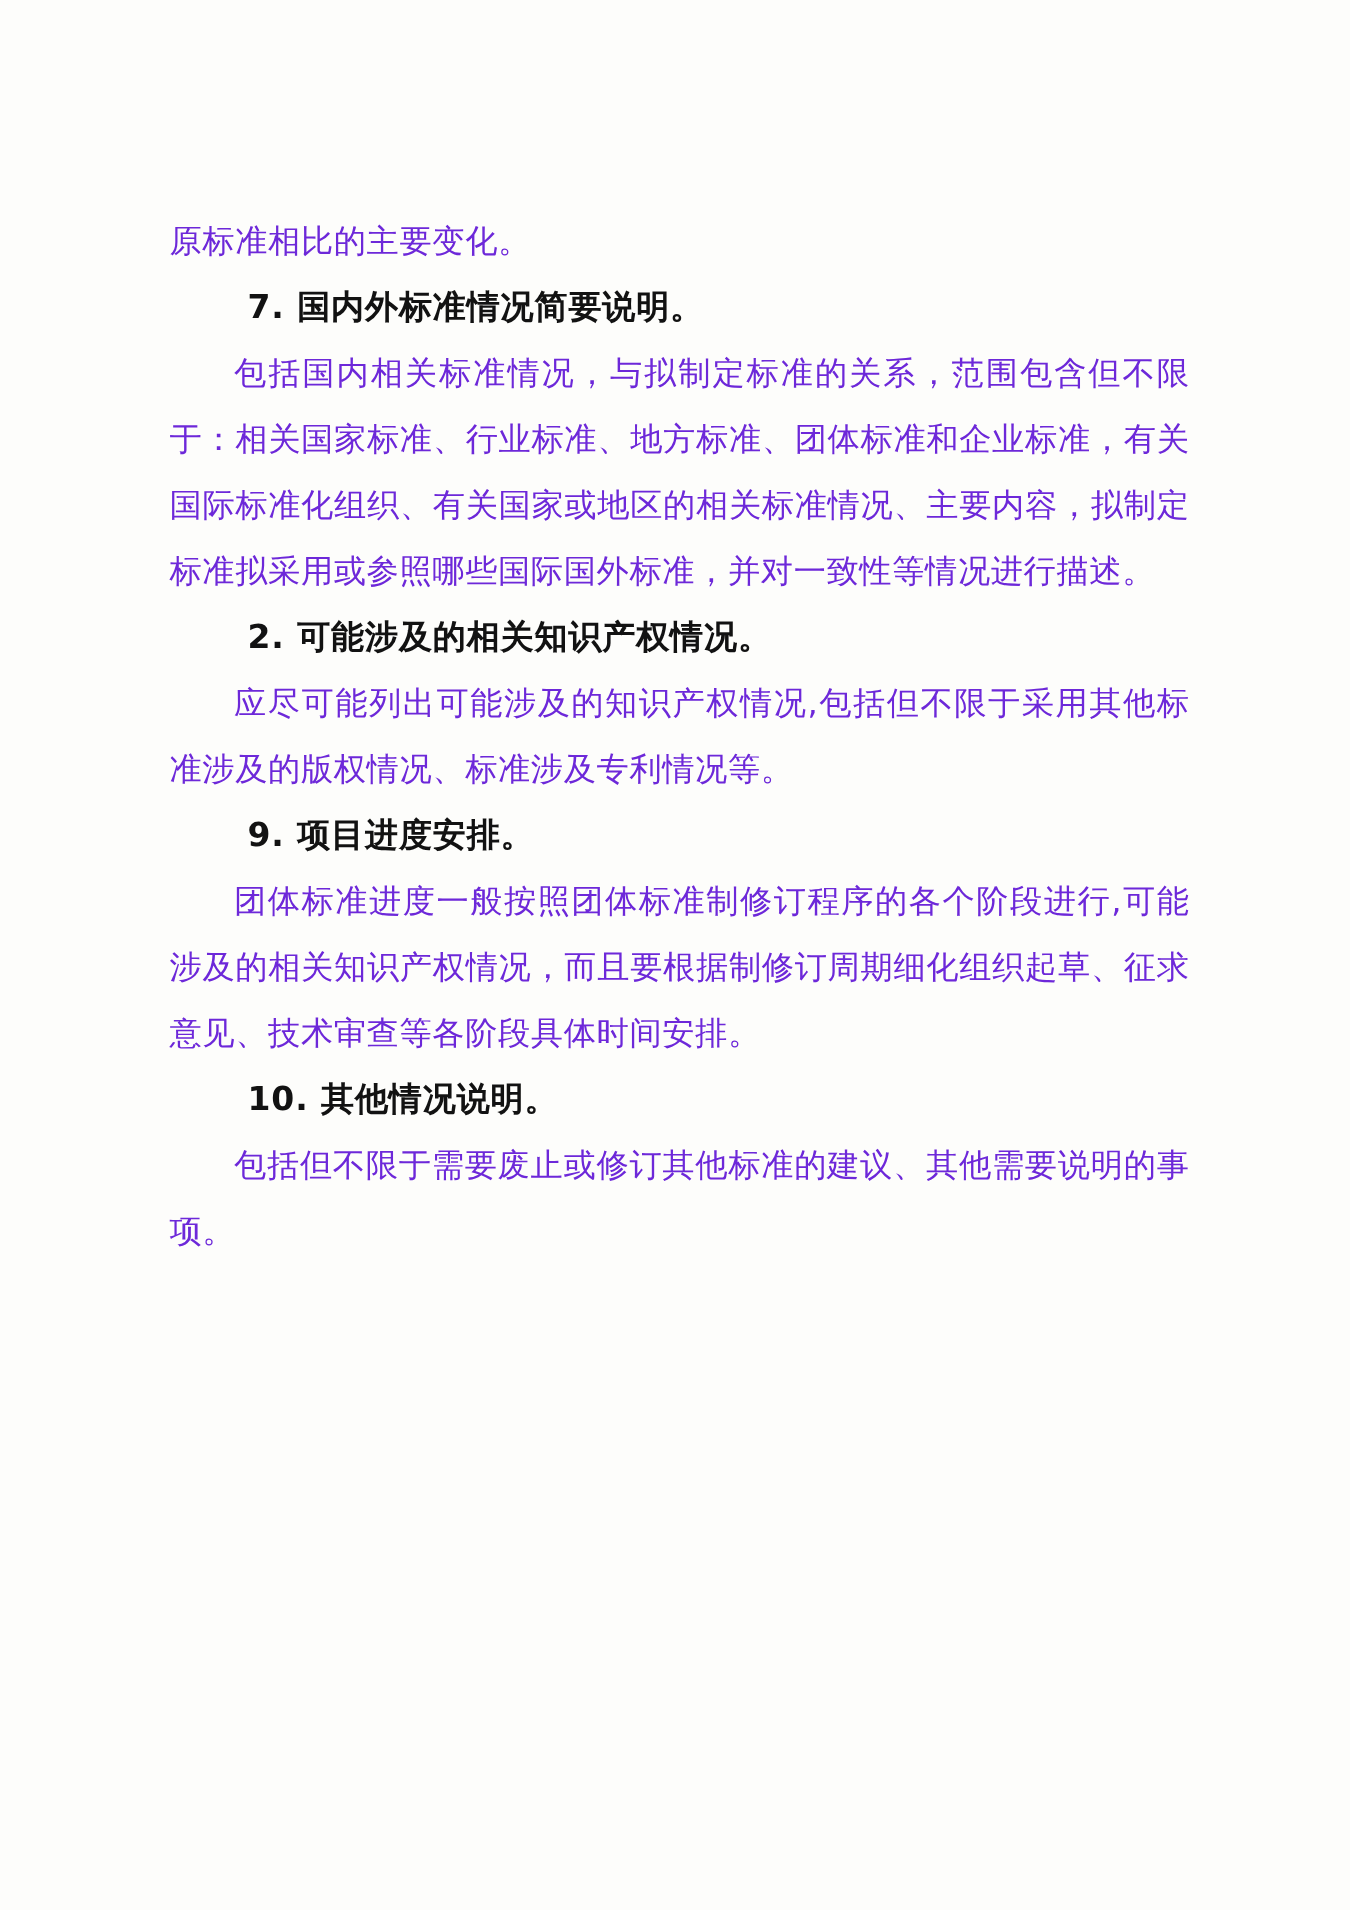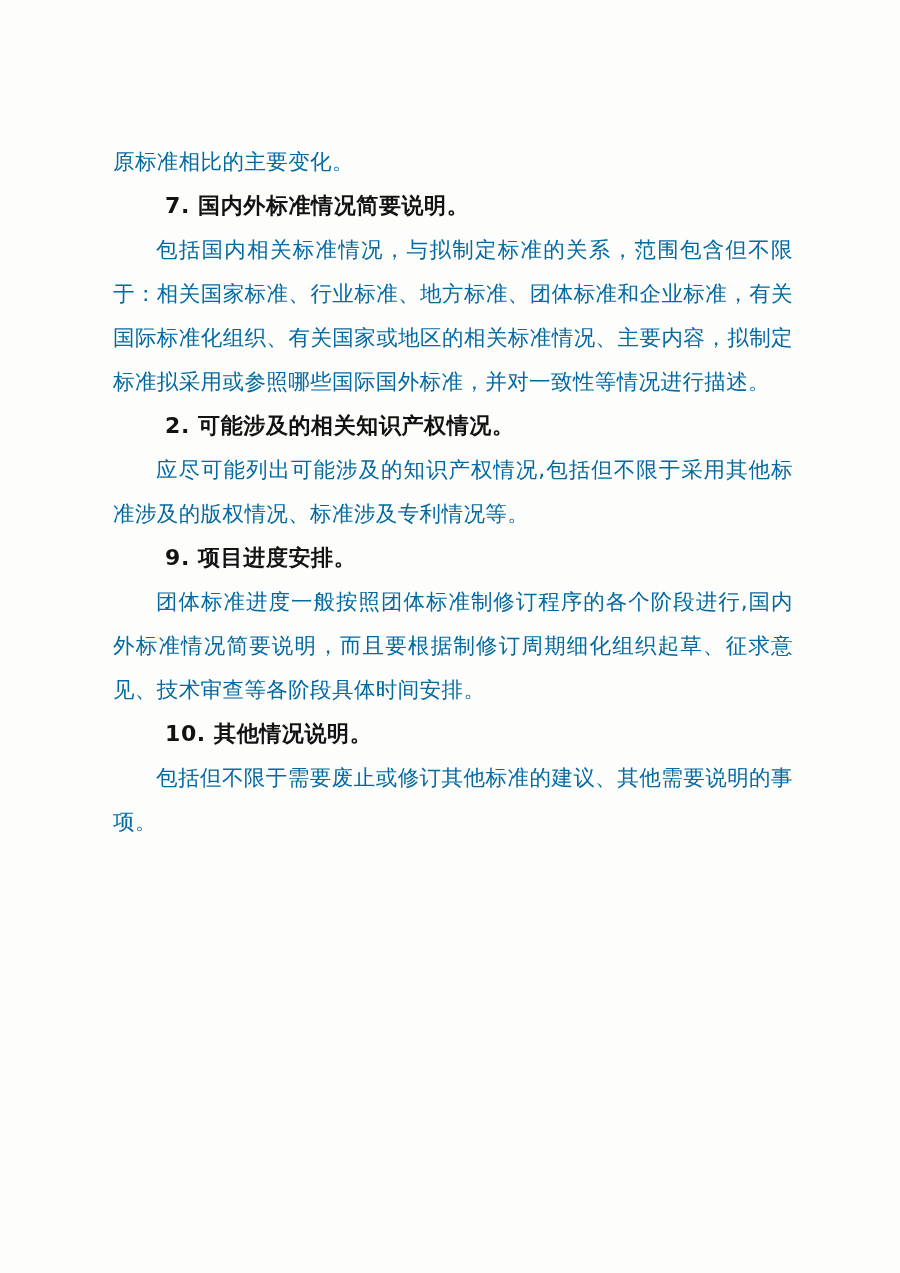--- a/index.html
+++ b/index.html
@@ -28,21 +28,21 @@
     top: 140px;
     width: 680px;
   }
   .para {
     font-size: 21.5px;
     line-height: 44px;
     letter-spacing: 0.4px;
     text-align: justify;
     text-justify: inter-ideograph;
     margin: 0 0 0 0;
-    color: #0369a1;
+    color: #6d28d9;
   }
   .para.indent {
     text-indent: 43px;
   }
   .heading {
     font-size: 22px;
     line-height: 44px;
     font-weight: bold;
     letter-spacing: 0.6px;
     margin: 0;
@@ -79,21 +79,21 @@
     <p class="heading block">7. 国内外标准情况简要说明。</p>
 
     <p class="para indent block">包括国内相关标准情况，与拟制定标准的关系，范围包含但不限于：相关国家标准、行业标准、地方标准、团体标准和企业标准，有关国际标准化组织、有关国家或地区的相关标准情况、主要内容，拟制定标准拟采用或参照哪些国际国外标准，并对一致性等情况进行描述。</p>
 
     <p class="heading block">2. 可能涉及的相关知识产权情况。</p>
 
     <p class="para indent block">应尽可能列出可能涉及的知识产权情况,包括但不限于采用其他标准涉及的版权情况、标准涉及专利情况等。</p>
 
     <p class="heading block">9. 项目进度安排。</p>
 
-    <p class="para indent block">团体标准进度一般按照团体标准制修订程序的各个阶段进行,国内外标准情况简要说明，而且要根据制修订周期细化组织起草、征求意见、技术审查等各阶段具体时间安排。</p>
+    <p class="para indent block">团体标准进度一般按照团体标准制修订程序的各个阶段进行,可能涉及的相关知识产权情况，而且要根据制修订周期细化组织起草、征求意见、技术审查等各阶段具体时间安排。</p>
 
     <p class="heading block">10. 其他情况说明。</p>
 
     <p class="para indent block">包括但不限于需要废止或修订其他标准的建议、其他需要说明的事项。</p>
 
   </div>
 
 </div>
 
 </body></html>

